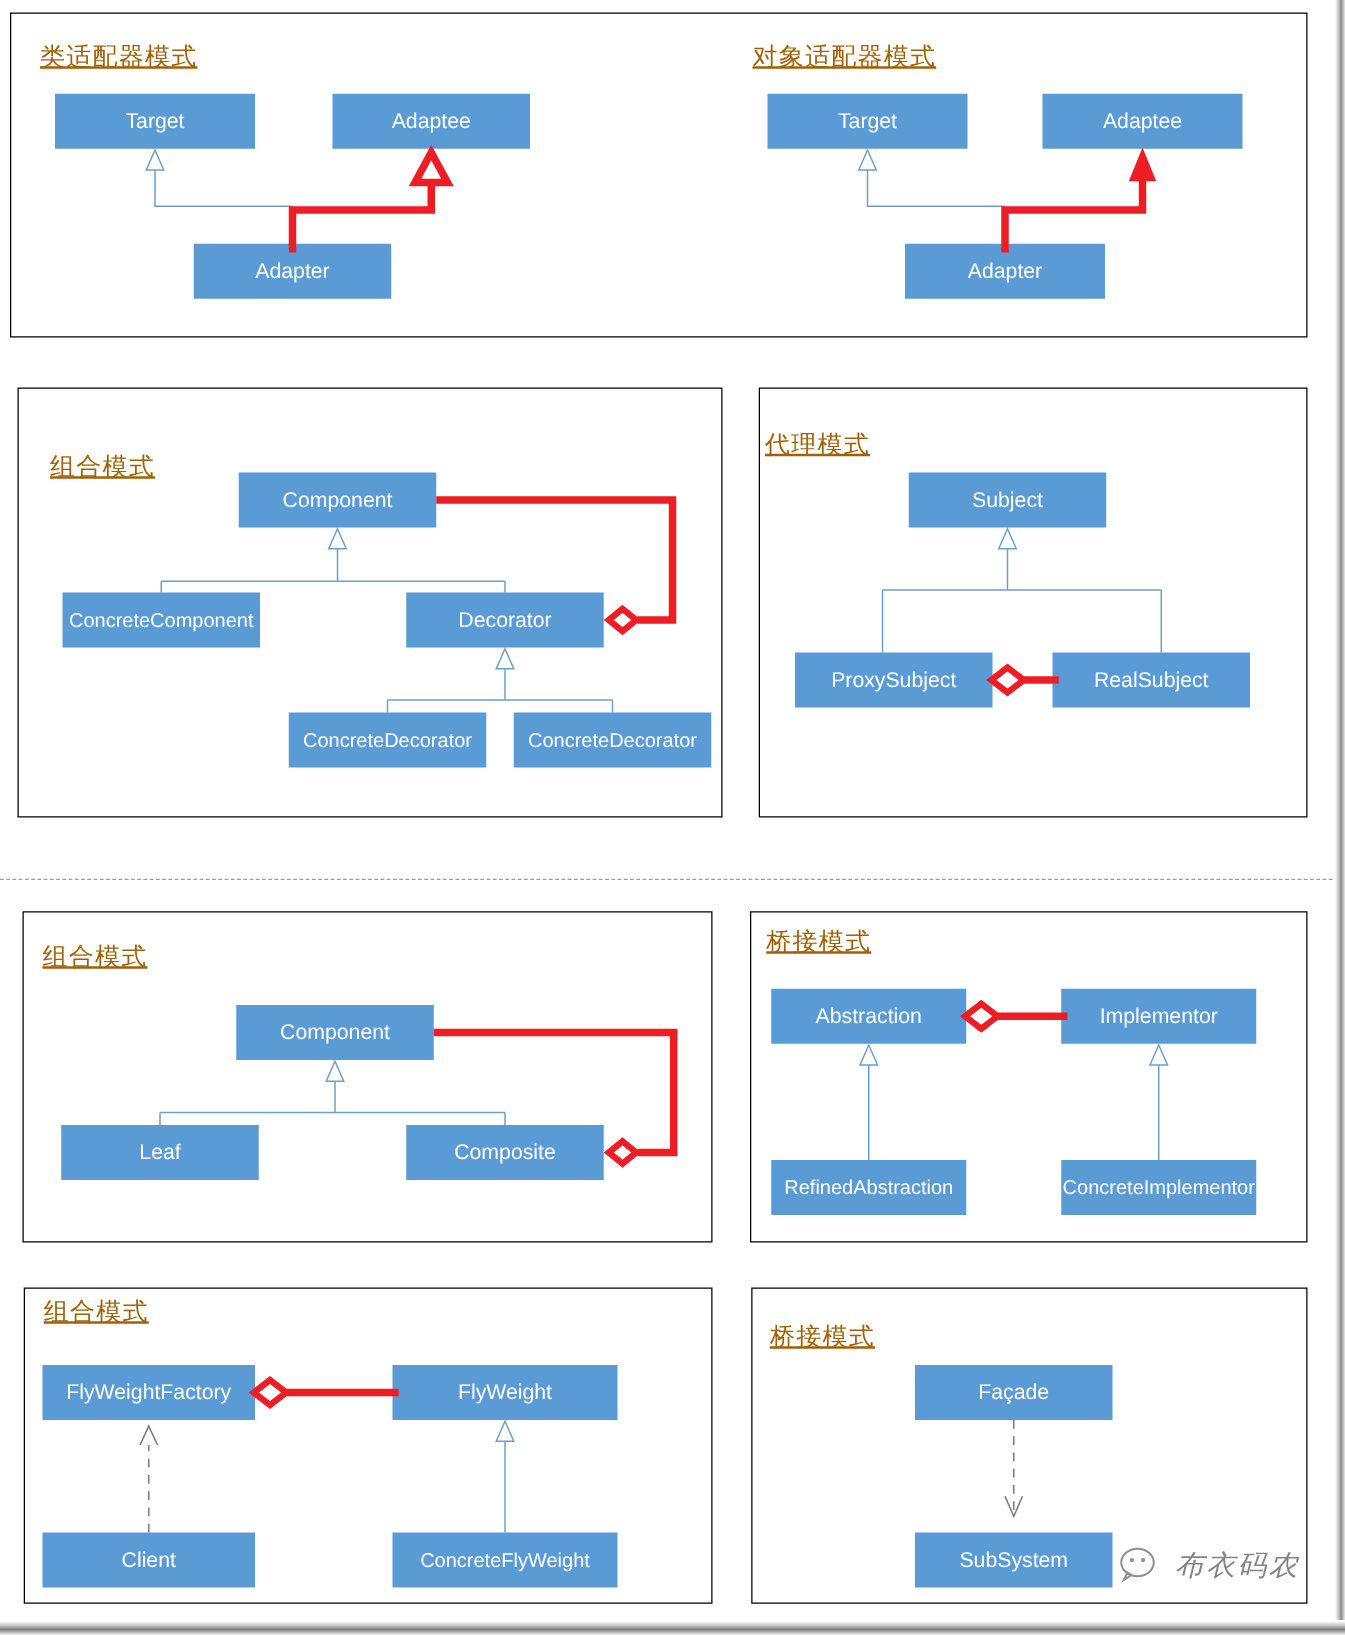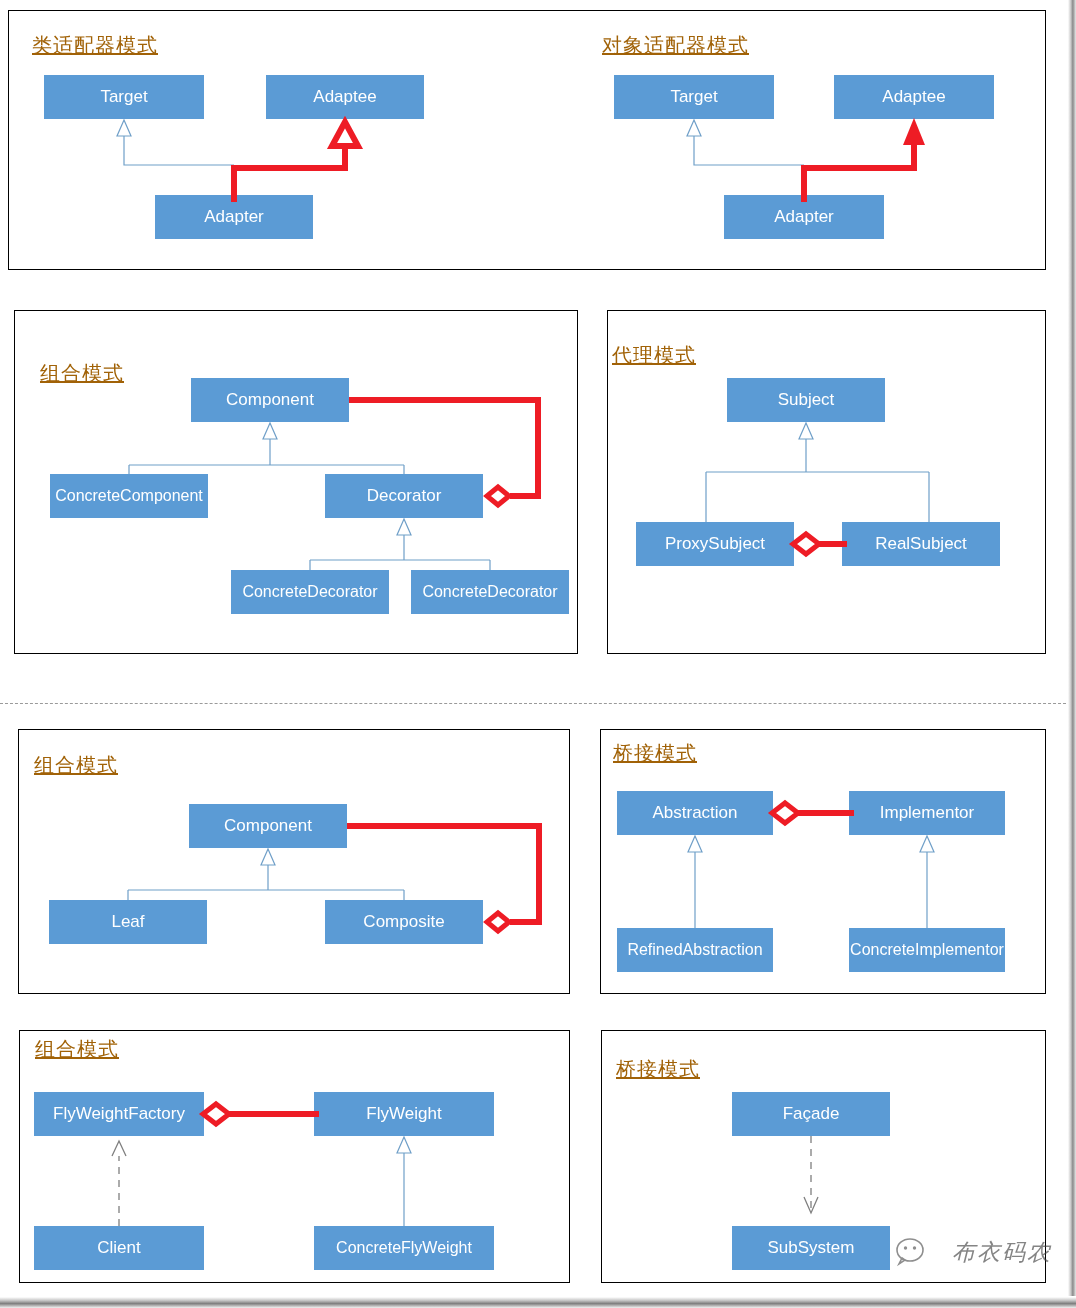--- a/index.html
+++ b/index.html
@@ -296,21 +296,21 @@
     <g class="uml-box">
       <rect x="131" y="196" width="158" height="44"></rect>
       <text x="210" y="219" font-size="17">SubSystem</text>
     </g>
     <g>
       <path class="link-dashed" d="M210 106 L210 180"></path>
       <path class="dash-arrow" d="M203 167 L210 183 L217 167"></path>
     </g>
   </svg>
 
-  <div class="watermark" style="left:896px;top:1236px;display:flex;align-items:center;gap:20px;">
+  <div class="watermark" style="left:896px;top:1236px;display:flex;align-items:center;gap:8px;">
     <svg width="36" height="32" viewBox="0 0 36 32">
       <ellipse cx="14" cy="14" rx="13" ry="11" fill="none" stroke="#4a4a4a" stroke-width="1.6"></ellipse>
       <path d="M6 22 L3 28 L9 24 Z" fill="none" stroke="#4a4a4a" stroke-width="1.6"></path>
       <circle cx="9.5" cy="12" r="1.7" fill="#4a4a4a"></circle>
       <circle cx="18.5" cy="12" r="1.7" fill="#4a4a4a"></circle>
     </svg>
     <span class="wm-text">布衣码农</span>
   </div>
 
   <div class="edge-bar-right"></div>

